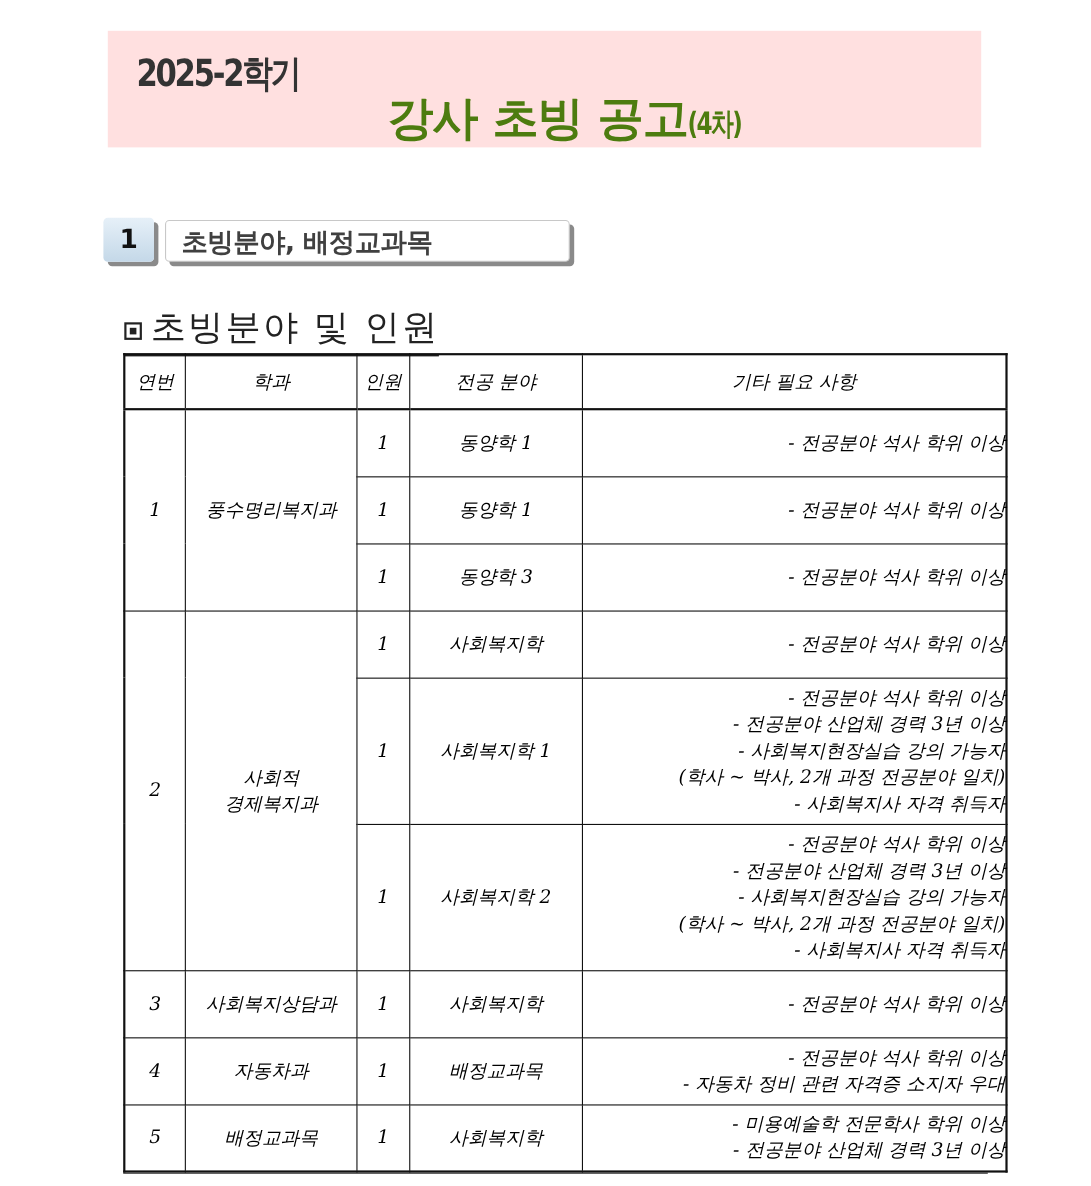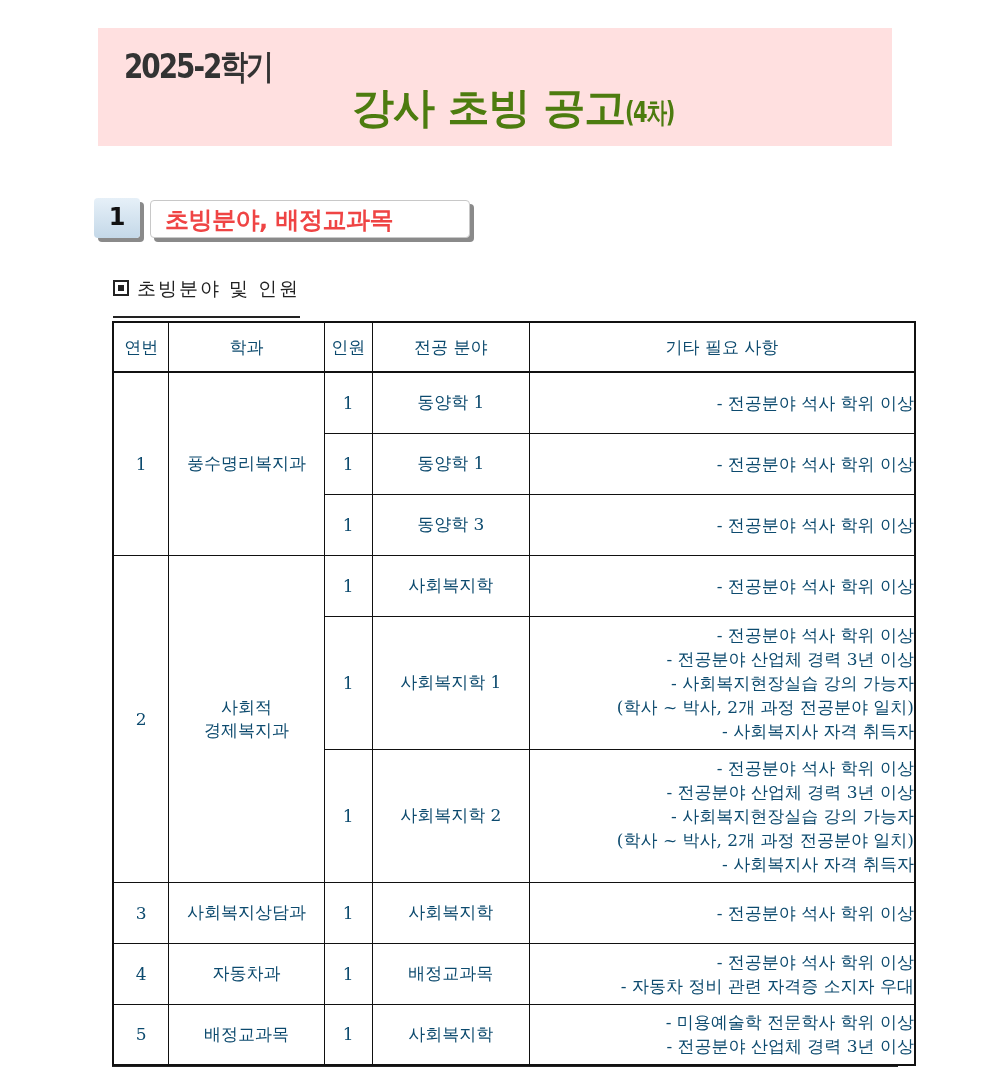--- a/index.html
+++ b/index.html
@@ -1,47 +1,47 @@
 <!DOCTYPE html>
 <html><head>
 <meta charset="utf-8">
 <style>
   html, body { margin: 0; padding: 0; background: #ffffff; }
   body { width: 992px; height: 1078px; position: relative; overflow: hidden;
          font-family: "DejaVu Serif", "Liberation Serif", serif; color: #222; }
 
-  .banner { position: absolute; left: 98px; top: 28px; width: 794px; height: 118px;
+  .banner { position: absolute; left: 98px; top: 28px; width: 794px; height: 106px;
             background: #ffe0e0; }
   .banner .semester { position: absolute; left: 26px; top: 16px; font-family: "DejaVu Sans", sans-serif;
             font-size: 34px; font-weight: bold; color: #333; letter-spacing: -2.5px;
             transform: scaleX(0.82); transform-origin: left top; }
   .banner .title { position: absolute; left: 254px; top: 52px; font-family: "DejaVu Sans", sans-serif;
             font-size: 42px; font-weight: bold; color: #4d7c0f; letter-spacing: -1px; white-space: nowrap; }
   .banner .title .suffix { font-size: 28px; letter-spacing: -2px; display: inline-block;
             transform: scaleX(0.75); transform-origin: left center; }
 
   .section-head { position: absolute; left: 94px; top: 198px; height: 48px; }
   .num-box { position: absolute; left: 0; top: 0; width: 46px; height: 40px;
              background: linear-gradient(#e6f0f8, #c4d8e8); border-radius: 4px;
              box-shadow: 4px 4px 0 #8a8a8a; font-family: "DejaVu Sans", sans-serif;
              font-weight: bold; font-size: 24px; color: #111; text-align: center; line-height: 38px; }
-  .head-box { position: absolute; left: 56px; top: 2px; width: 320px; height: 38px;
+  .head-box { position: absolute; left: 56px; top: 2px; width: 368px; height: 38px;
               background: #fff; border: 1px solid #c8c8c8; border-radius: 4px;
               box-shadow: 4px 4px 0 #8a8a8a; font-family: "DejaVu Sans", sans-serif;
-              font-weight: bold; font-size: 24px; color: #ef4444; line-height: 38px; padding-left: 14px;
+              font-weight: bold; font-size: 24px; color: #404040; line-height: 38px; padding-left: 14px;
               box-sizing: border-box; letter-spacing: -0.5px; }
 
-  .subhead { position: absolute; left: 113px; top: 276px; font-size: 19px; color: #222;
-             border-bottom: 2px solid #222; padding-bottom: 14px; letter-spacing: 2px; }
+  .subhead { position: absolute; left: 113px; top: 276px; font-size: 32px; color: #222;
+             border-bottom: 2px solid #222; padding-bottom: 2px; letter-spacing: 2px; }
   .subhead .sq { display: inline-block; width: 16px; height: 16px; border: 2px solid #222;
                  box-sizing: border-box; position: relative; margin-right: 8px; vertical-align: -1px; }
   .subhead .sq::after { content: ""; position: absolute; left: 3px; top: 3px; width: 6px; height: 6px; background: #222; }
 
   table.main { position: absolute; left: 112px; top: 321px; width: 804px; border-collapse: collapse;
-               border: 2px solid #111; font-size: 17px; color: #0c4a6e; }
+               border: 2px solid #111; font-size: 17px; color: #000000; font-style: italic; }
   table.main th, table.main td { border: 1px solid #111; text-align: center; vertical-align: middle;
                font-weight: normal; padding: 0; }
   table.main thead th { height: 48px; border-bottom: 2px solid #111; }
   table.main td.req { text-align: right; padding-left: 12px; line-height: 24px; }
   .req-line { display: block; white-space: nowrap; }
   .bottom-rule { position: absolute; left: 112px; top: 1066px; width: 786px; height: 1px; background: #222; }
 </style>
 </head>
 <body>
 

